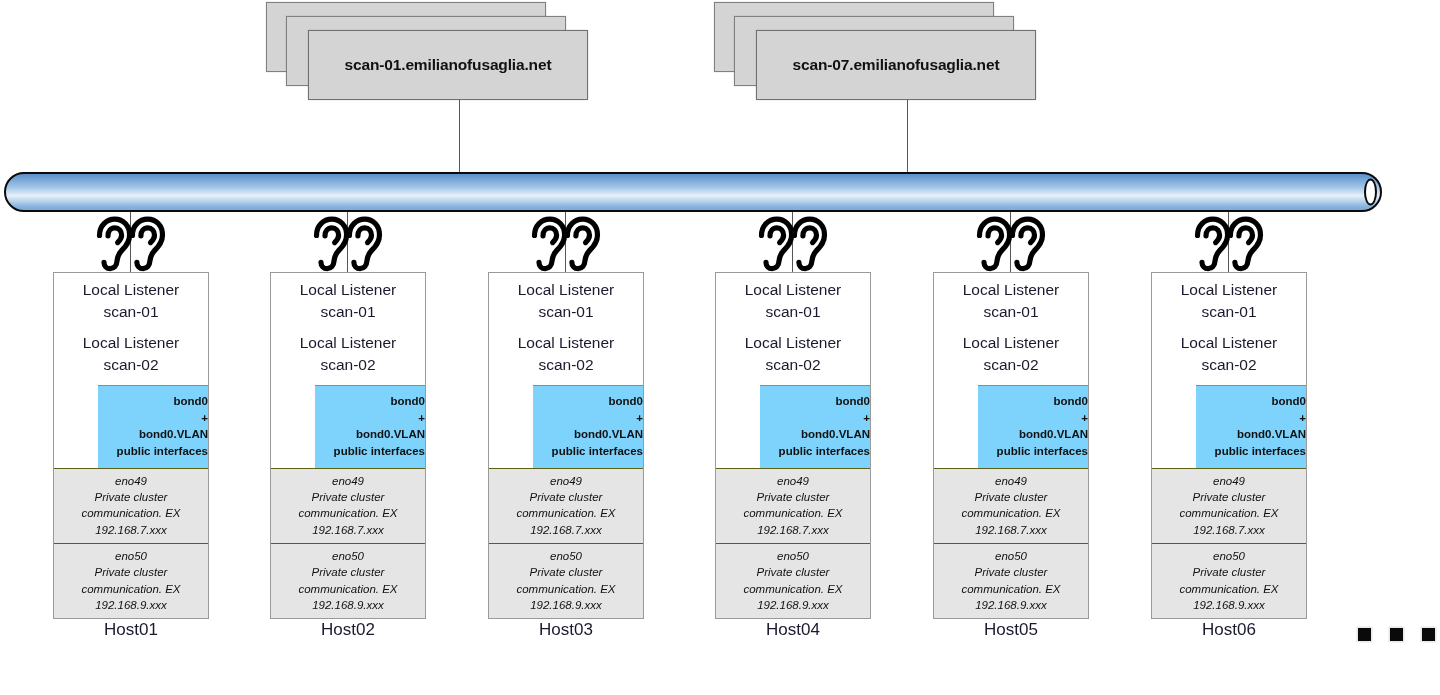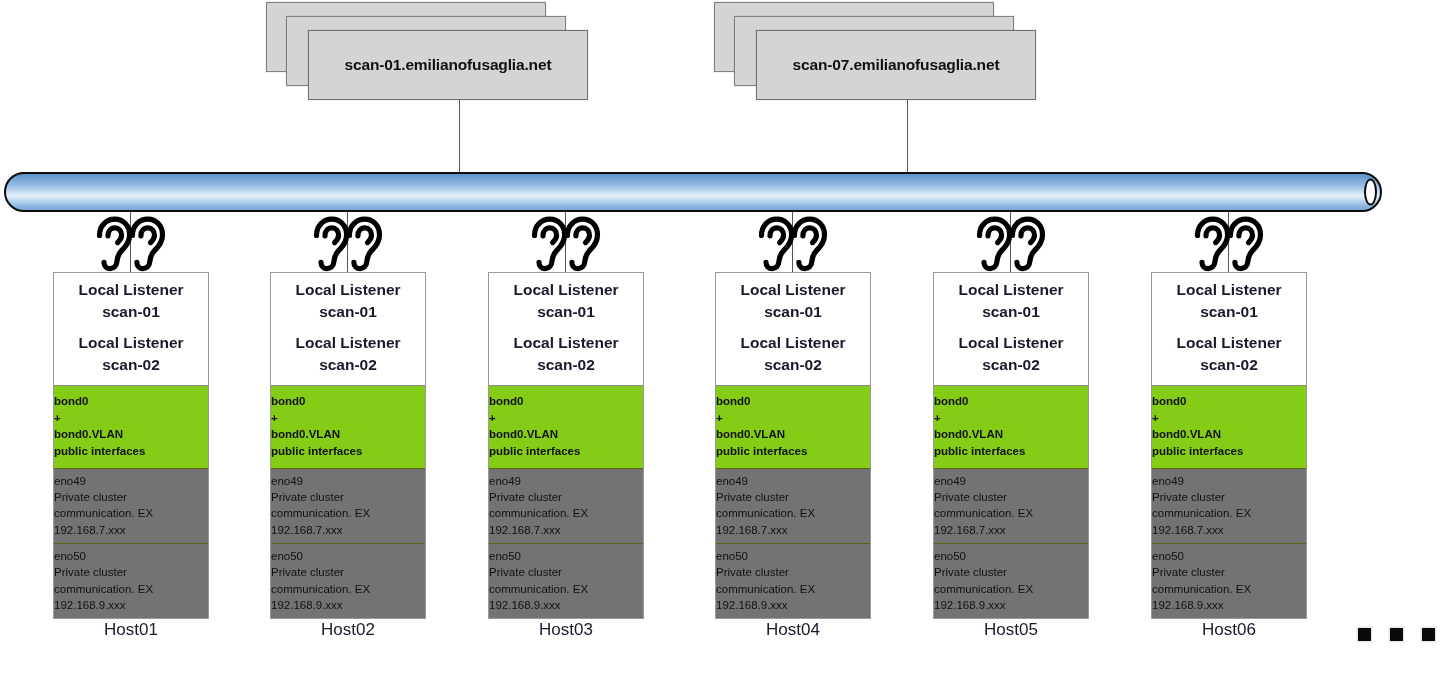--- a/index.html
+++ b/index.html
@@ -91,42 +91,44 @@
   .listeners {
     background: #ffffff;
     padding: 6px 0 9px;
     text-align: center;
   }
   .listener-line {
     font-size: 15.5px;
     color: #1a1a2e;
     line-height: 1.42;
     white-space: nowrap;
-    font-weight: bold;
   }
   .listeners .gap { height: 9px; }
 
   .bond {
-    background: #84cc16;
+    background: #7dd3fc;
     border-top: 1.5px solid #8a8a8a;
-    text-align: left;
+    text-align: right;
     padding: 7px 0 8px;
+    margin-left: 44px;
   }
   .bond-line {
     font-size: 11.5px;
     font-weight: bold;
     color: #111111;
     line-height: 1.45;
     white-space: nowrap;
   }
 
   .nic {
-    background: #737373;
+    background: #e5e5e5;
     border-top: 1.5px solid #5f5f18;
+    text-align: center;
     padding: 4px 0 5px;
+    font-style: italic;
   }
   .nic-line {
     font-size: 11.5px;
     color: #111111;
     line-height: 1.42;
     white-space: nowrap;
   }
 
   .host-name {
     margin-top: 1px;

